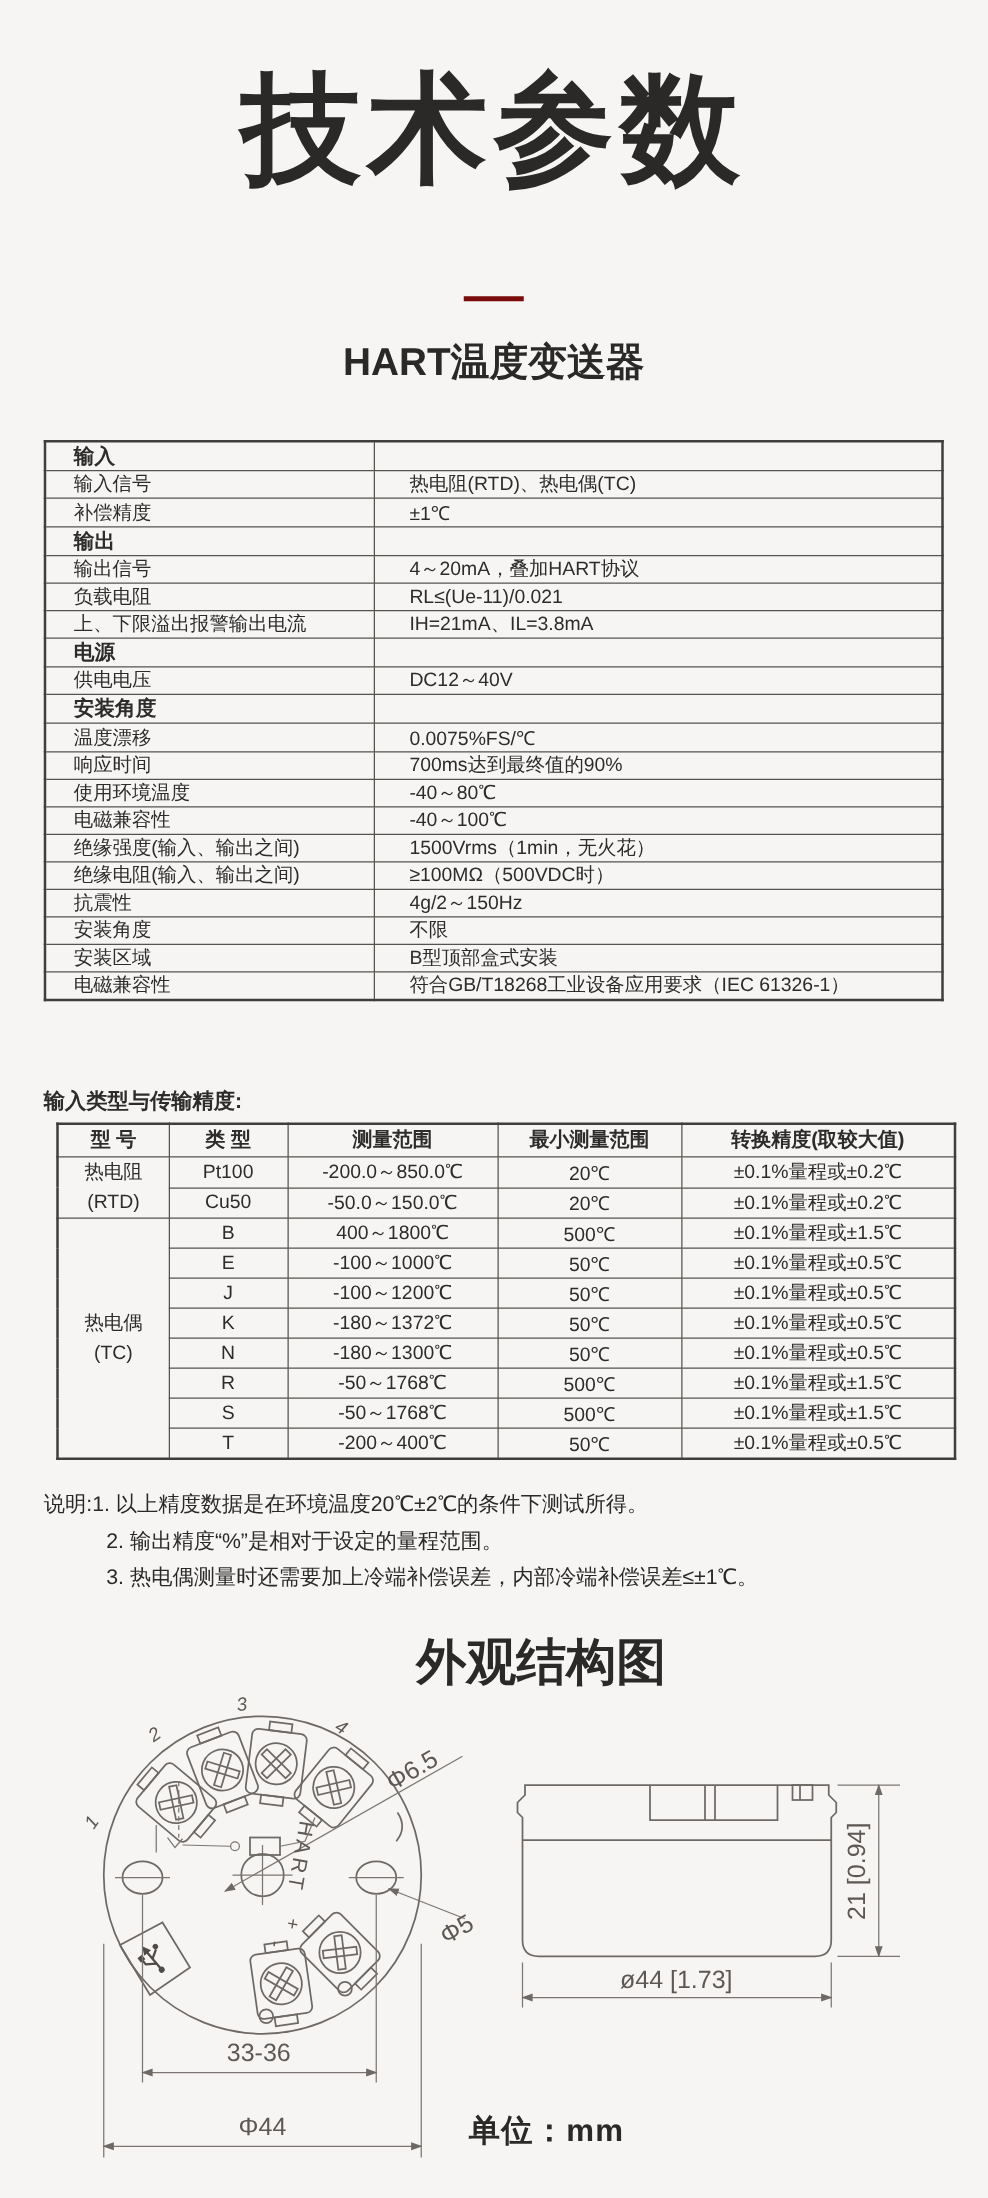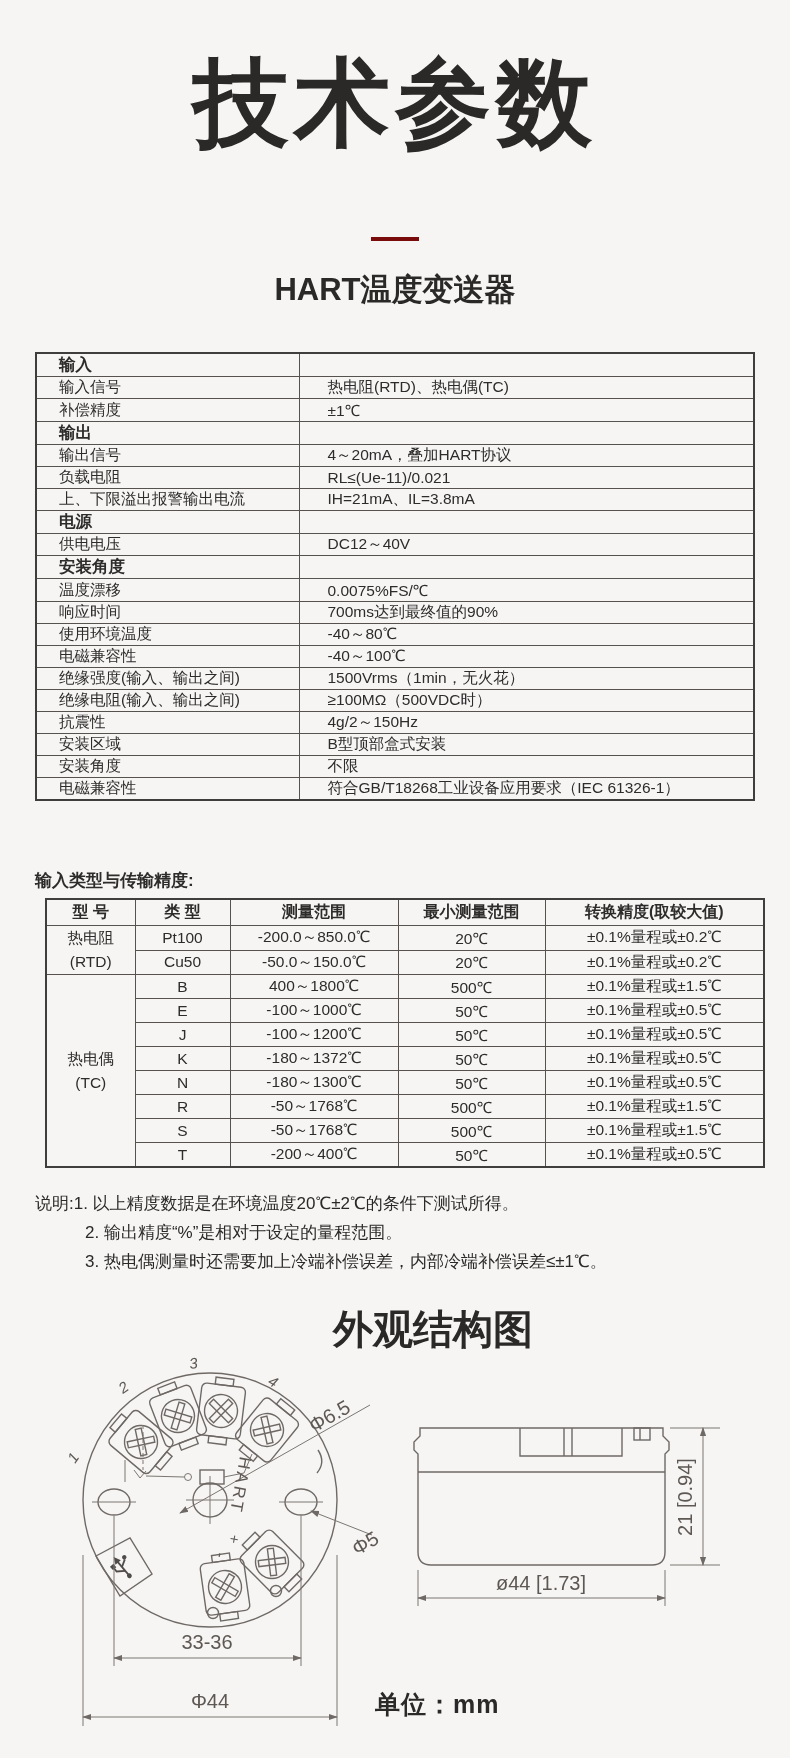--- a/index.html
+++ b/index.html
@@ -112,26 +112,26 @@
         </tr>
         <tr class="row">
           <td class="c-label">绝缘电阻(输入、输出之间)</td>
           <td class="c-value">≥100MΩ（500VDC时）</td>
         </tr>
         <tr class="row">
           <td class="c-label">抗震性</td>
           <td class="c-value">4g/2～150Hz</td>
         </tr>
         <tr class="row">
+          <td class="c-label">安装角度</td>
+          <td class="c-value">不限</td>
+        </tr>
+        <tr class="row">
           <td class="c-label">安装区域</td>
           <td class="c-value">B型顶部盒式安装</td>
-        </tr>
-        <tr class="row">
-          <td class="c-label">安装角度</td>
-          <td class="c-value">不限</td>
         </tr>
         <tr class="row">
           <td class="c-label">电磁兼容性</td>
           <td class="c-value">符合GB/T18268工业设备应用要求（IEC 61326-1）</td>
         </tr>
       </tbody>
   </table>
 
   <div class="acc-intro">输入类型与传输精度:</div>
 

